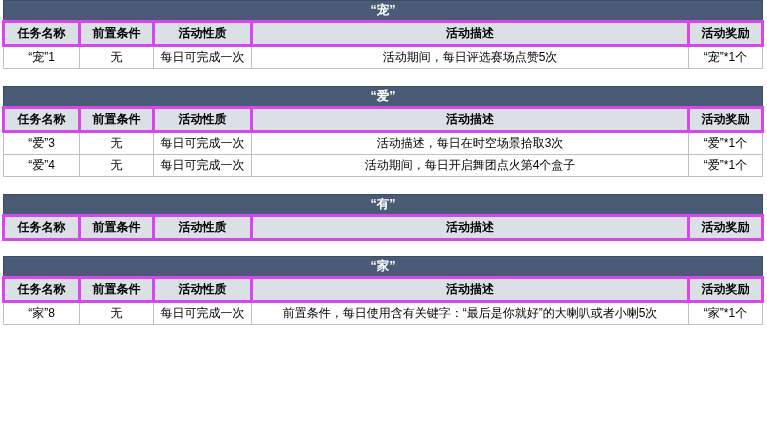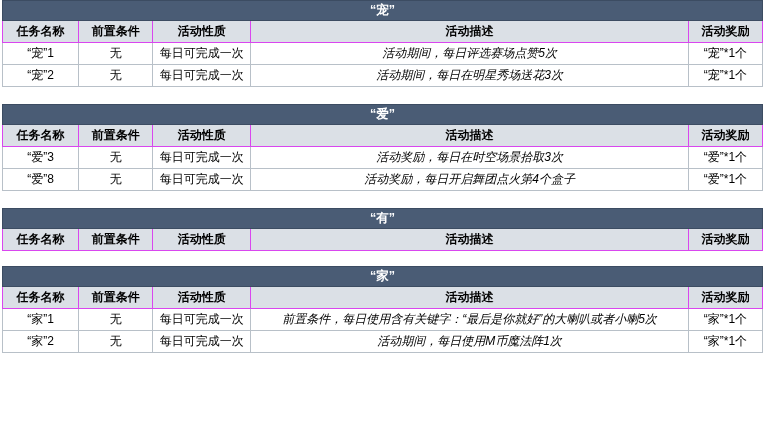--- a/index.html
+++ b/index.html
@@ -47,33 +47,32 @@
     height: 19px;
     line-height: 19px;
     border: 1px solid #3c4c62;
   }
   tr.header-row td {
     background: #dbe0e6;
     color: #000000;
     font-weight: bold;
     height: 21px;
     line-height: 21px;
-    border: 1px solid #d946ef;
+    border: 3px solid #d946ef;
   }
   tr.data-row td {
     background: #ffffff;
     color: #000000;
     height: 21px;
     line-height: 21px;
     margin-left: 48px;
   }
   td.desc {
     text-align: left;
     padding-left: 4px;
-    font-style: italic;
   }
   .spacer {
     height: 17px;
     width: 761px;
   }
   .spacer.small { height: 15px; }
   .c0 { width: 76px; }
   .c1 { width: 74px; }
   .c2 { width: 98px; }
   .c3 { width: 437px; }
@@ -103,27 +102,20 @@
         <td>活动描述</td>
         <td>活动奖励</td>
       </tr>
       <tr class="data-row">
         <td>“宠”1</td>
         <td>无</td>
         <td>每日可完成一次</td>
         <td class="desc">活动期间，每日评选赛场点赞5次</td>
         <td>“宠”*1个</td>
       </tr>
-      <tr class="data-row">
-        <td>“宠”2</td>
-        <td>无</td>
-        <td>每日可完成一次</td>
-        <td class="desc">活动期间，每日在明星秀场送花3次</td>
-        <td>“宠”*1个</td>
-      </tr>
     </tbody>
   </table>
 
   <div class="spacer"></div>
 
   <table class="block">
     <colgroup>
         <col class="c0">
         <col class="c1">
         <col class="c2">
@@ -138,28 +130,28 @@
         <td>任务名称</td>
         <td>前置条件</td>
         <td>活动性质</td>
         <td>活动描述</td>
         <td>活动奖励</td>
       </tr>
       <tr class="data-row">
         <td>“爱”3</td>
         <td>无</td>
         <td>每日可完成一次</td>
-        <td class="desc">活动奖励，每日在时空场景拾取3次</td>
+        <td class="desc">活动描述，每日在时空场景拾取3次</td>
         <td>“爱”*1个</td>
       </tr>
       <tr class="data-row">
-        <td>“爱”8</td>
-        <td>无</td>
-        <td>每日可完成一次</td>
-        <td class="desc">活动奖励，每日开启舞团点火第4个盒子</td>
+        <td>“爱”4</td>
+        <td>无</td>
+        <td>每日可完成一次</td>
+        <td class="desc">活动期间，每日开启舞团点火第4个盒子</td>
         <td>“爱”*1个</td>
       </tr>
     </tbody>
   </table>
 
   <div class="spacer"></div>
 
   <table class="block">
     <colgroup>
         <col class="c0">
@@ -197,29 +189,22 @@
         <td colspan="5">“家”</td>
       </tr>
       <tr class="header-row">
         <td>任务名称</td>
         <td>前置条件</td>
         <td>活动性质</td>
         <td>活动描述</td>
         <td>活动奖励</td>
       </tr>
       <tr class="data-row">
-        <td>“家”1</td>
+        <td>“家”8</td>
         <td>无</td>
         <td>每日可完成一次</td>
         <td class="desc">前置条件，每日使用含有关键字：“最后是你就好”的大喇叭或者小喇5次</td>
         <td>“家”*1个</td>
       </tr>
-      <tr class="data-row">
-        <td>“家”2</td>
-        <td>无</td>
-        <td>每日可完成一次</td>
-        <td class="desc">活动期间，每日使用M币魔法阵1次</td>
-        <td>“家”*1个</td>
-      </tr>
     </tbody>
   </table>
 
 </div>
 
 </body></html>

